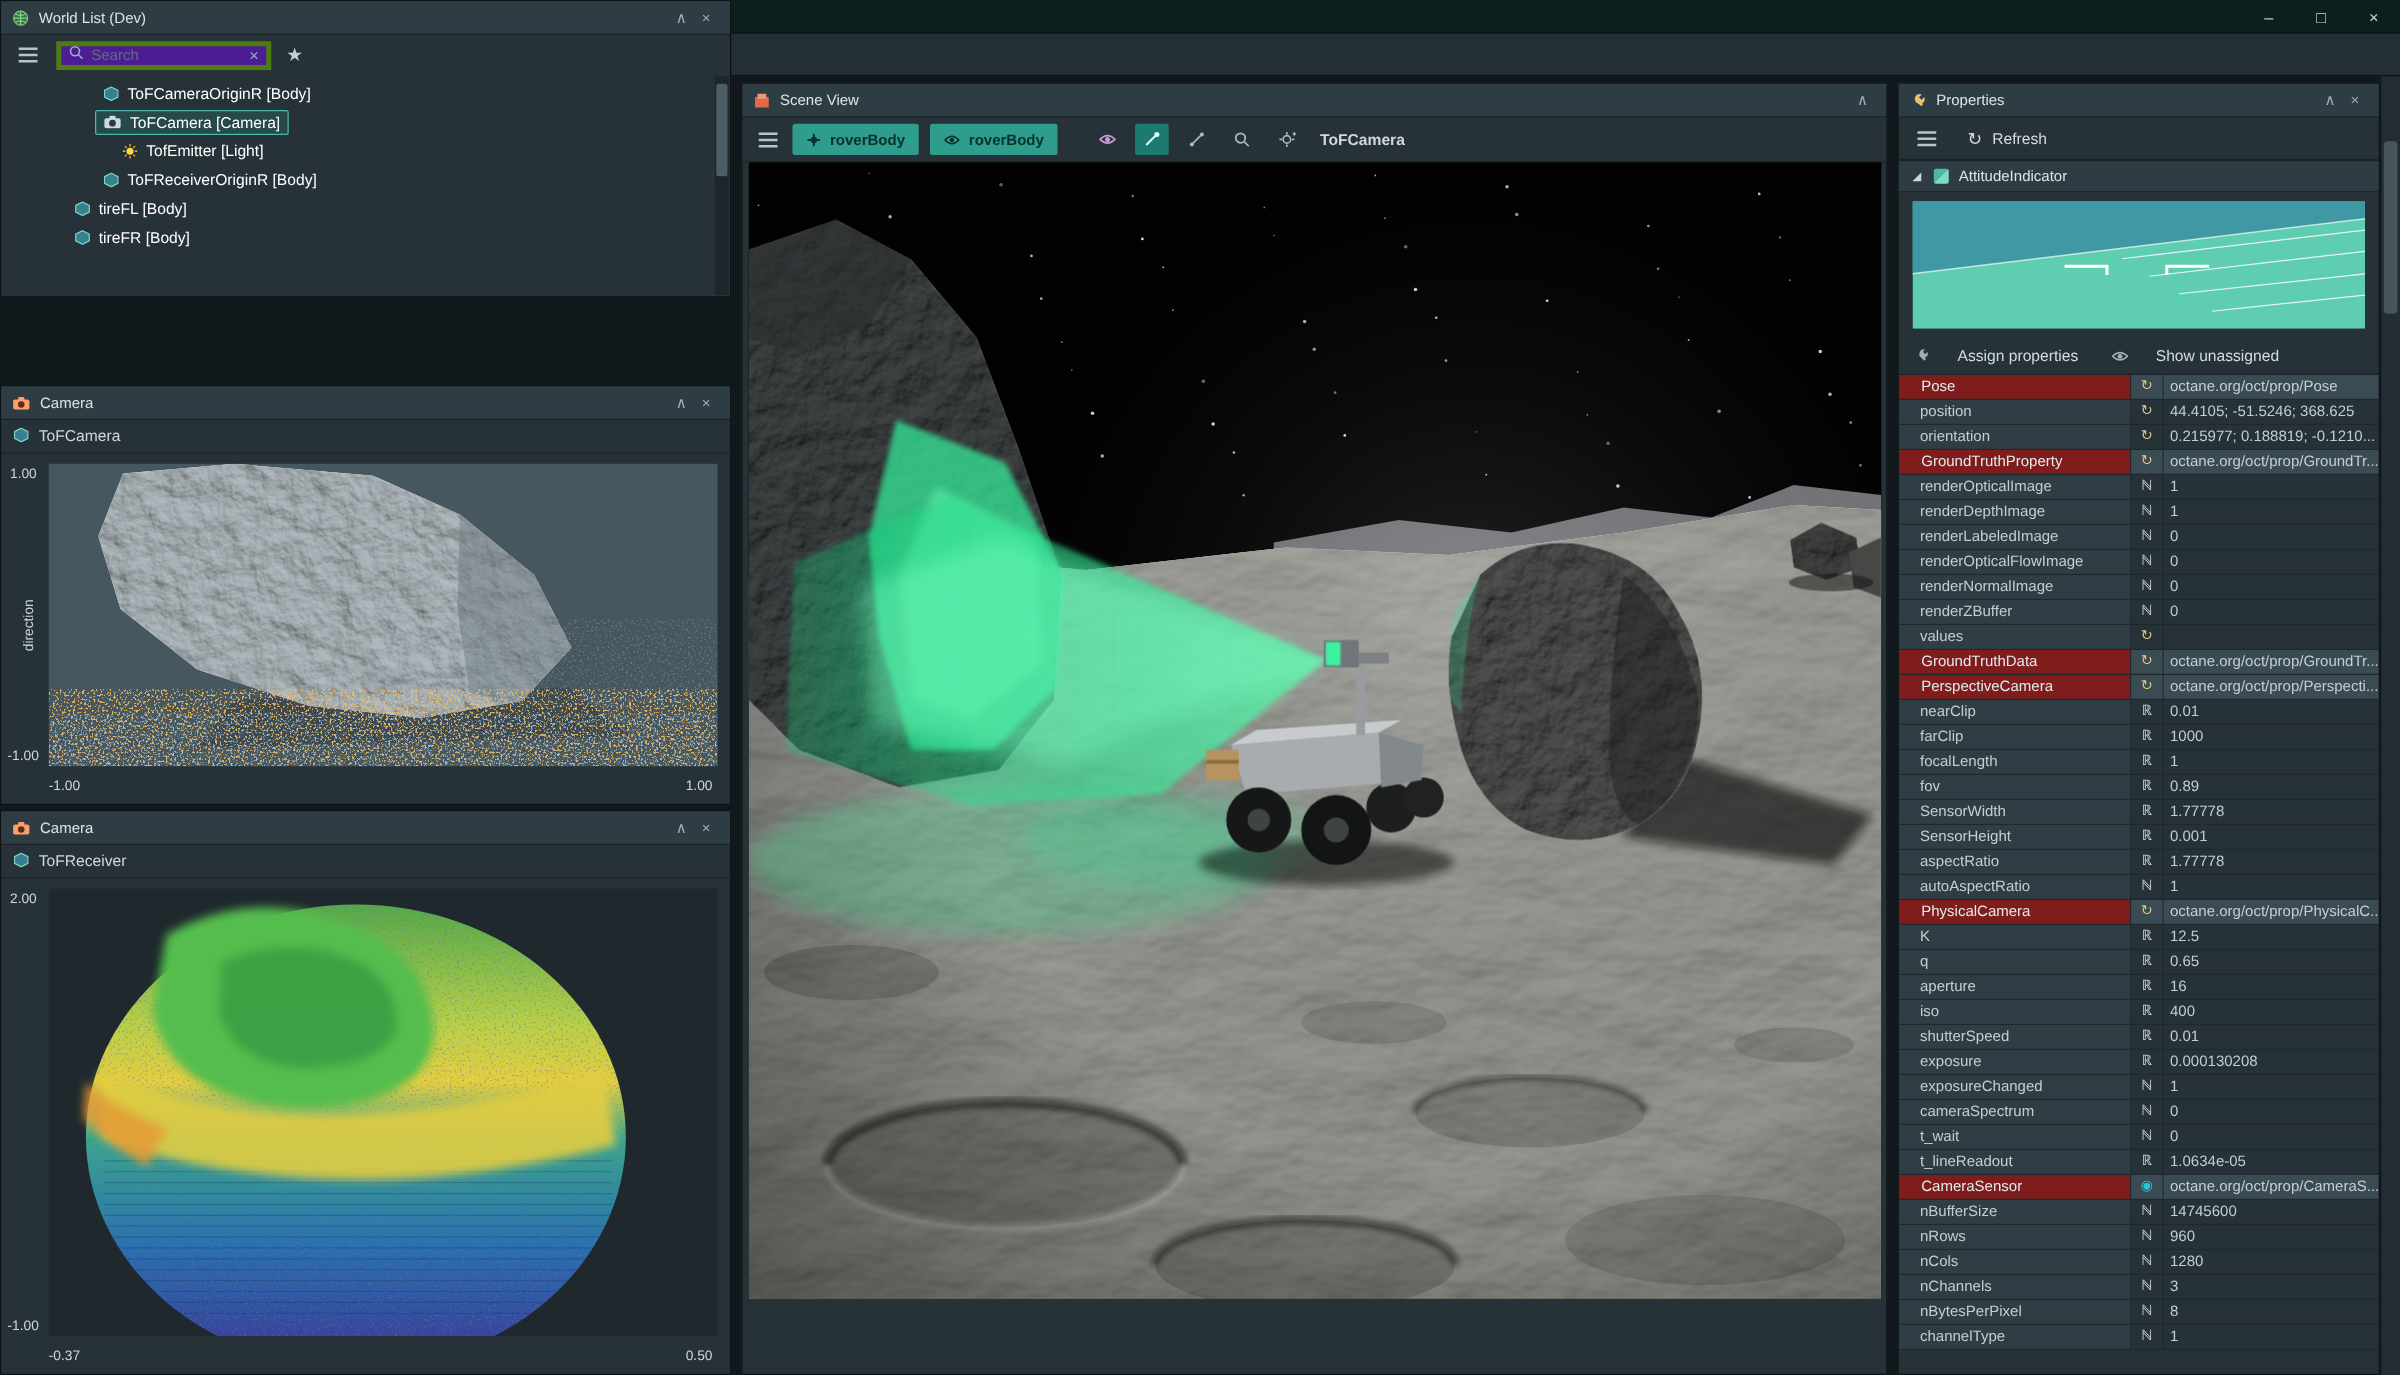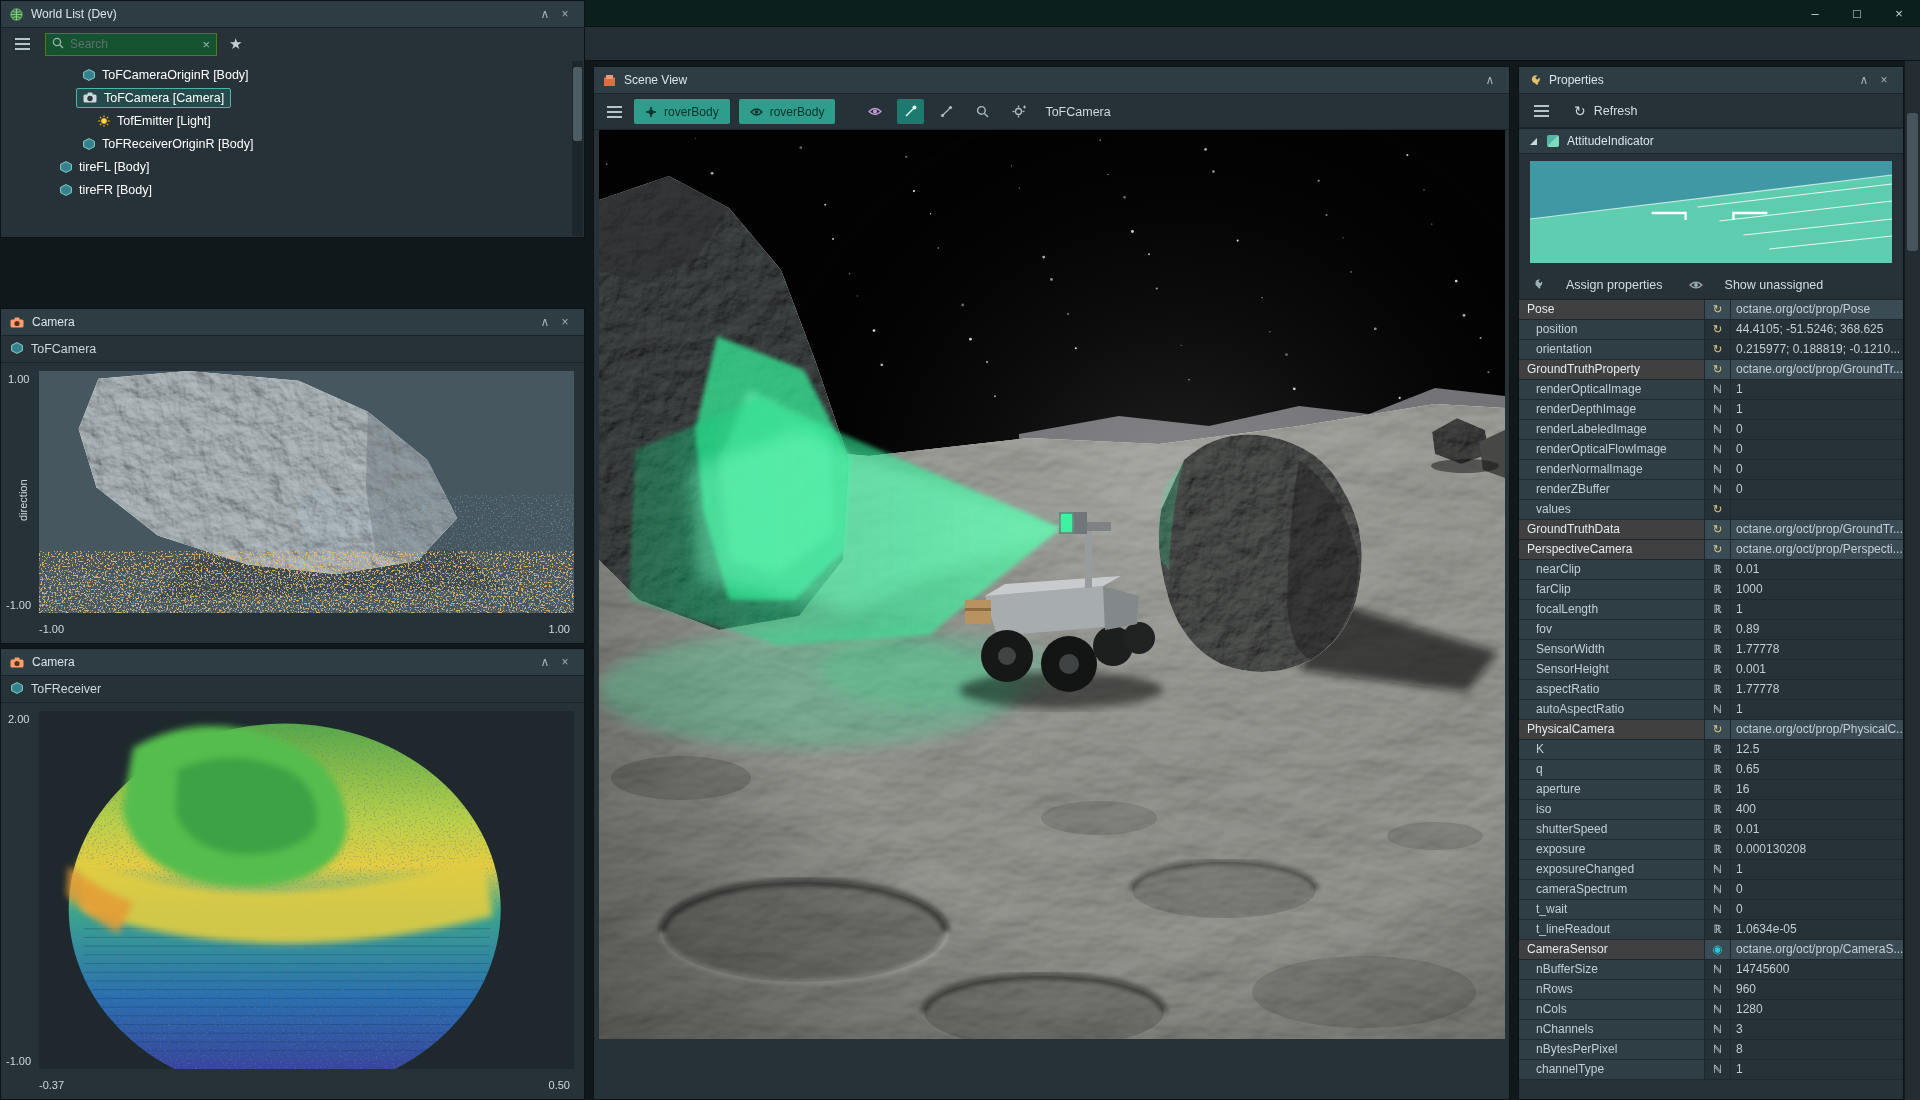--- a/index.html
+++ b/index.html
@@ -29,21 +29,21 @@
   
   .panel{position:absolute;background:#263238;border:1px solid #0c1316;}
   .phead{height:27px;background:#2e3d44;display:flex;align-items:center;padding:0 9px;font-size:12px;color:#dbe4e8;border-bottom:1px solid #1a2329;}
   .phead .picon{margin-right:8px;display:flex;}
   .phead .spacer{flex:1;}
   .hbtn{width:20px;text-align:center;color:#9fb0b7;font-size:12px;cursor:pointer;}
 
   
   #world-list{left:0;top:66;width:585px;height:238px;}
   .wl-toolbar{height:32px;display:flex;align-items:center;padding:0 10px;gap:12px;}
-  .searchbox{width:172px;height:23px;background:#14532d;border:1px solid #4d7c0f;display:flex;align-items:center;padding:0 6px;gap:6px;}
+  .searchbox{width:172px;height:23px;background:#4c1d95;border:4px solid #4d7c0f;display:flex;align-items:center;padding:0 6px;gap:6px;}
   .searchbox input{flex:1;background:transparent;border:none;outline:none;color:#cfd8dc;font-size:12px;min-width:0;font-family:"Liberation Sans",sans-serif;}
   .searchbox input::placeholder{color:#5f7077;}
   .clear-x{color:#9fb0b7;font-size:13px;cursor:pointer;}
   .star{color:#c3ced3;font-size:15px;cursor:pointer;}
   .tree{position:relative;height:147px;overflow:hidden;padding-top:3px;font-size:12.5px;}
   .tree-row{height:23px;display:flex;align-items:center;white-space:nowrap;}
   .tree-entry{display:inline-flex;align-items:center;gap:7px;padding:2px 6px;border:1px solid transparent;border-radius:2px;cursor:default;}
   .tree-entry.selected{background:rgba(38,166,154,.20);border-color:#4db6ac;}
   .tree-entry .tlabel{color:#ffffff;}
   .vsb{position:absolute;top:0;bottom:0;width:11px;background:#1d262b;}
@@ -54,21 +54,21 @@
   #camera2{left:0;top:648px;width:585px;height:452px;}
   .cam-sub{height:27px;display:flex;align-items:center;gap:8px;padding:0 10px;font-size:12.5px;color:#cfd8dc;border-bottom:1px solid #1a2329;background:#263238;}
   .plot{position:absolute;left:38px;right:10px;top:62px;bottom:30px;background:#47575f;overflow:hidden;}
   #camera2 .plot{background:#1e282d;}
   .plot svg{width:100%;height:100%;display:block;}
   .axlab{position:absolute;font-size:11px;color:#cfd8dc;}
   .axlab.rot{transform:rotate(-90deg);transform-origin:left top;}
 
   
   #scene{left:593px;top:66px;width:917px;height:1034px;}
-  .sv-toolbar{height:36px;display:flex;align-items:center;gap:9px;padding:0 9px;background:#263238;border-bottom:1px solid #1a2329;}
+  .sv-toolbar{height:36px;display:flex;align-items:center;gap:9px;padding:0 9px;background:#263238;border-bottom:1px solid #1a2329;font-weight:bold;}
   .sv-btn{height:25px;display:inline-flex;align-items:center;gap:7px;background:#2f9d8c;color:#07312b;font-size:12px;padding:0 11px;border-radius:2px;cursor:pointer;}
   .sv-ibtn{width:27px;height:25px;display:flex;align-items:center;justify-content:center;border-radius:2px;color:#aebcc2;cursor:pointer;}
   .sv-ibtn.active{background:#1d7a6e;}
   .sv-cam-label{font-size:12.5px;color:#cfd8dc;margin-left:4px;}
   .viewport{position:absolute;left:5px;top:63px;width:906px;height:909px;background:#000;}
   .viewport svg{width:100%;height:100%;display:block;}
 
   
   #props{left:1518px;top:66px;width:386px;height:1034px;display:flex;flex-direction:column;}
   .props-toolbar{height:34px;display:flex;align-items:center;gap:22px;padding:0 11px;border-bottom:1px solid #1a2329;}
@@ -81,21 +81,21 @@
   .sicon.gen{background:#78909c;border-radius:50%;}
   .att-wrap{margin:7px 11px;height:102px;}
   .att-wrap svg{width:100%;height:100%;display:block;}
   .assign-row{height:30px;display:flex;align-items:center;gap:26px;padding:0 12px;font-size:12.5px;color:#d3dde1;border-bottom:1px solid #1a2329;}
   .assign-cl{display:flex;align-items:center;gap:22px;cursor:pointer;}
   .ptable{flex:1;overflow:hidden;font-size:12px;}
   .prow{display:flex;height:20px;line-height:19px;border-bottom:1px solid #1e282e;cursor:default;}
   .pname{width:186px;background:#2f3e45;padding-left:17px;color:#c3ced3;overflow:hidden;white-space:nowrap;border-right:1px solid #1e282e;}
   .ptype{width:26px;text-align:center;background:#263238;color:#cfd8dc;border-right:1px solid #1e282e;font-size:11.5px;}
   .pval{flex:1;background:#263238;padding-left:5px;overflow:hidden;white-space:nowrap;color:#c3ced3;}
-  .prow.pgroup .pname{background:#404040;padding-left:8px;color:#e2eaee;}
+  .prow.pgroup .pname{background:#7f1d1d;padding-left:18px;color:#e2eaee;}
   .prow.pgroup .ptype,.prow.pgroup .pval{background:#3b4b53;}
   .ptype.t-object{color:#26c6da;}
   .ptype.t-pose{color:#d9c684;}
 
   
   #winscroll{position:absolute;right:0;top:61px;width:16px;height:1039px;background:#222c31;border-left:1px solid #121a1e;}
   #winscroll .thumb{position:absolute;left:2px;right:2px;top:52px;height:138px;background:#47545b;border-radius:3px;}
 </style>
 </head>
 <body>

